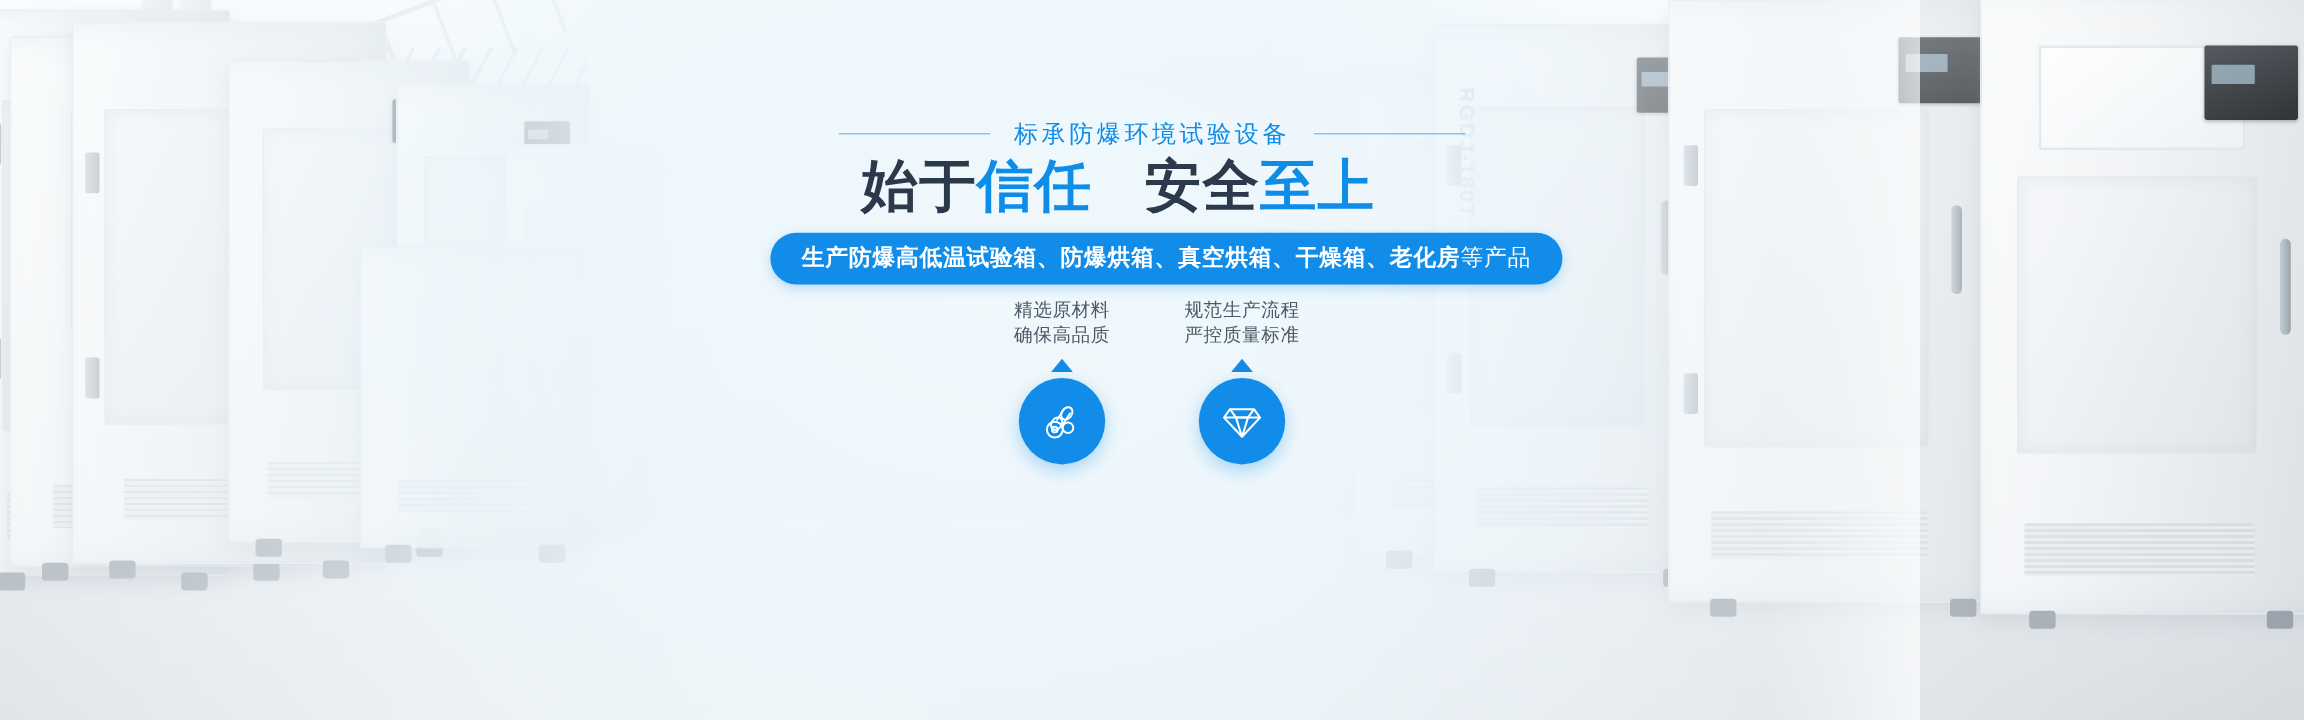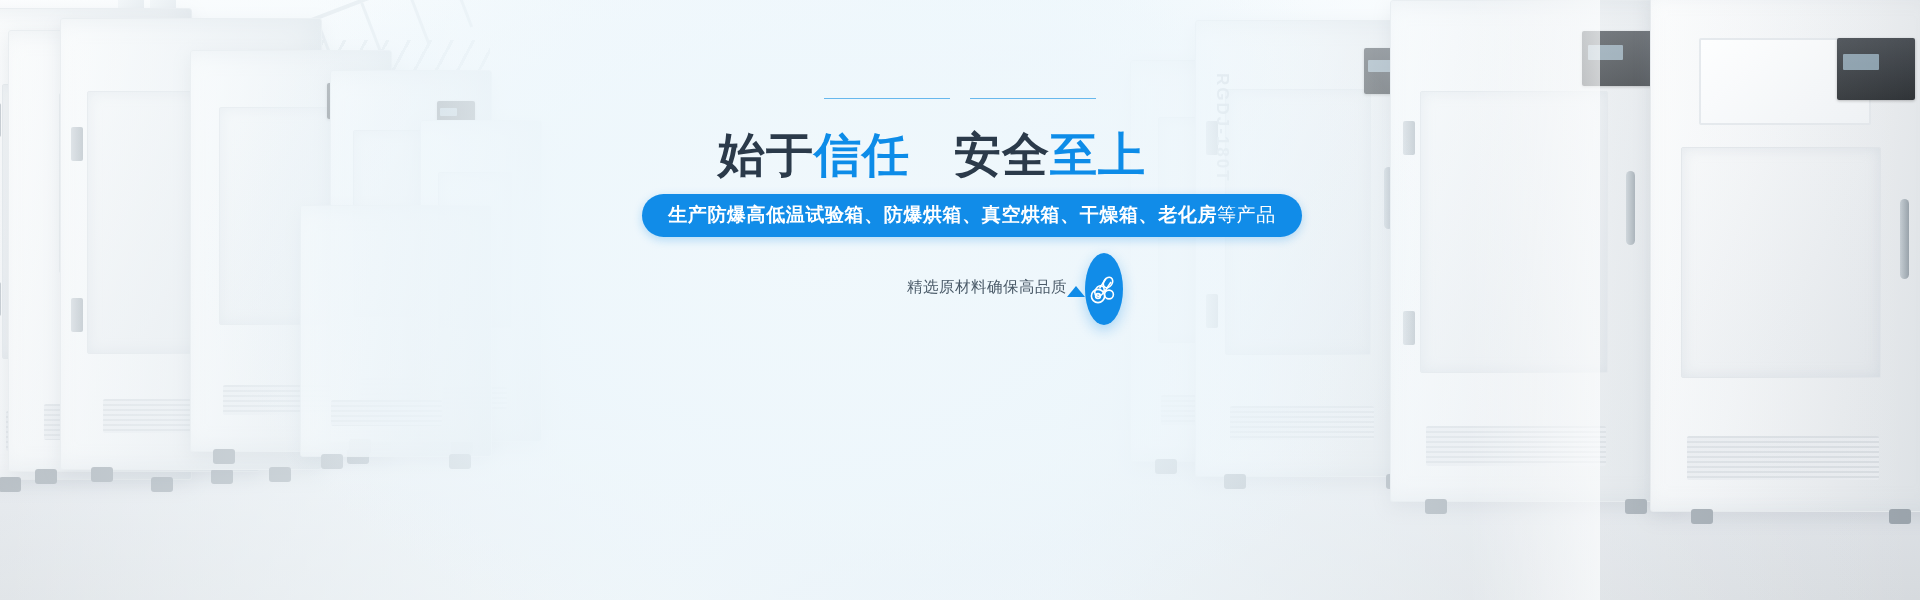--- a/index.html
+++ b/index.html
@@ -184,21 +184,21 @@
   .pill .light{font-weight:400;}
 
   
   .features{
     position:absolute;top:248px;left:0;width:1920px;
     display:flex;justify-content:center;
     gap:44px;
   }
   .feat{
     width:106px;
-    display:flex;flex-direction:row;align-items:center;
+    display:flex;flex-direction:column;align-items:center;
   }
   .feat .line{
     color:#4a5a68;
     font-size:15.5px;
     line-height:21px;
     letter-spacing:.5px;
     white-space:nowrap;
     text-align:center;
   }
   .feat .pointer{
@@ -342,20 +342,21 @@
     </div>
 
     <div class="wall-hi"></div>
     <div class="wash"></div>
   </div>
 
   <div class="content">
 
     <div class="eyebrow">
       <div class="rule"></div>
+      <div class="txt">标承防爆环境试验设备</div>
       <div class="rule"></div>
     </div>
 
     <div class="headline">
       <div class="grp">
         <span class="dark">始于</span><span class="blue">信任</span>
       </div>
       <div class="grp">
         <span class="dark">安全</span><span class="blue">至上</span>
       </div>
@@ -383,16 +384,32 @@
               <circle cx="13" cy="26" r="6.6"></circle>
               <circle cx="13" cy="26" r="2.4"></circle>
               <circle cx="24" cy="24.5" r="4.4"></circle>
             </svg>
           </span>
         </div>
       </div>
 
 
 
+      <div class="feat">
+        <div class="line">规范生产流程</div>
+        <div class="line">严控质量标准</div>
+        <div class="pointer"></div>
+        <div class="circle">
+          <span>
+            <svg width="38" height="38" viewBox="0 0 38 38" fill="none" stroke="#ffffff" stroke-width="1.7" stroke-linejoin="round">
+              <path d="M9 9 H29 L34 16 L19 32 L4 16 Z"></path>
+              <path d="M4 16 H34"></path>
+              <path d="M9 9 L14 16 L19 32"></path>
+              <path d="M29 9 L24 16 L19 32"></path>
+              <path d="M14 16 H24"></path>
+            </svg>
+          </span>
+        </div>
+      </div>
 
     </div>
   </div>
 </div>
 
 </body></html>

